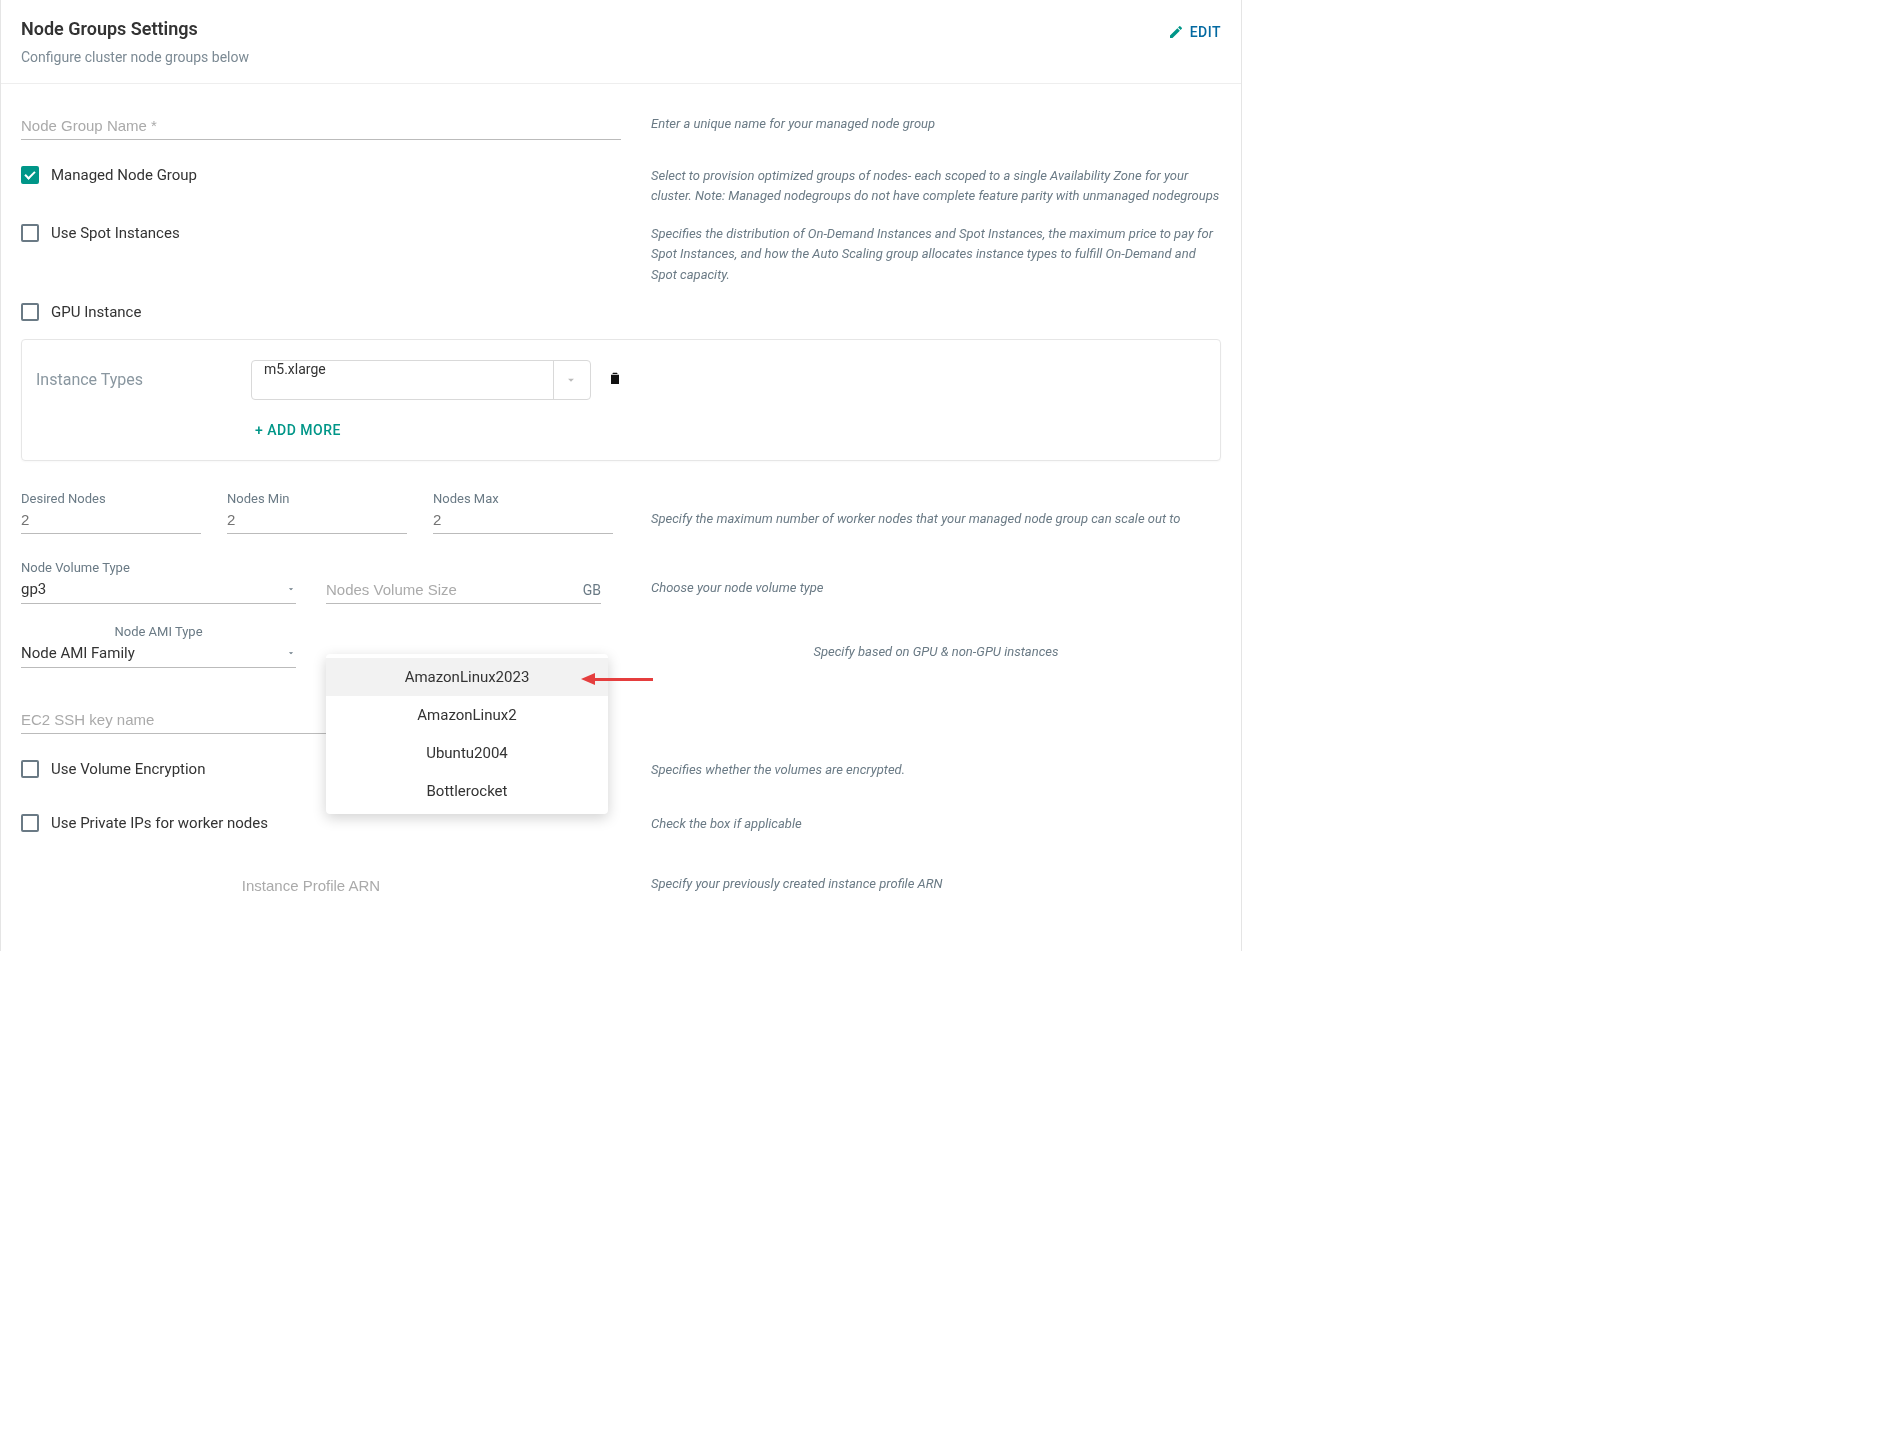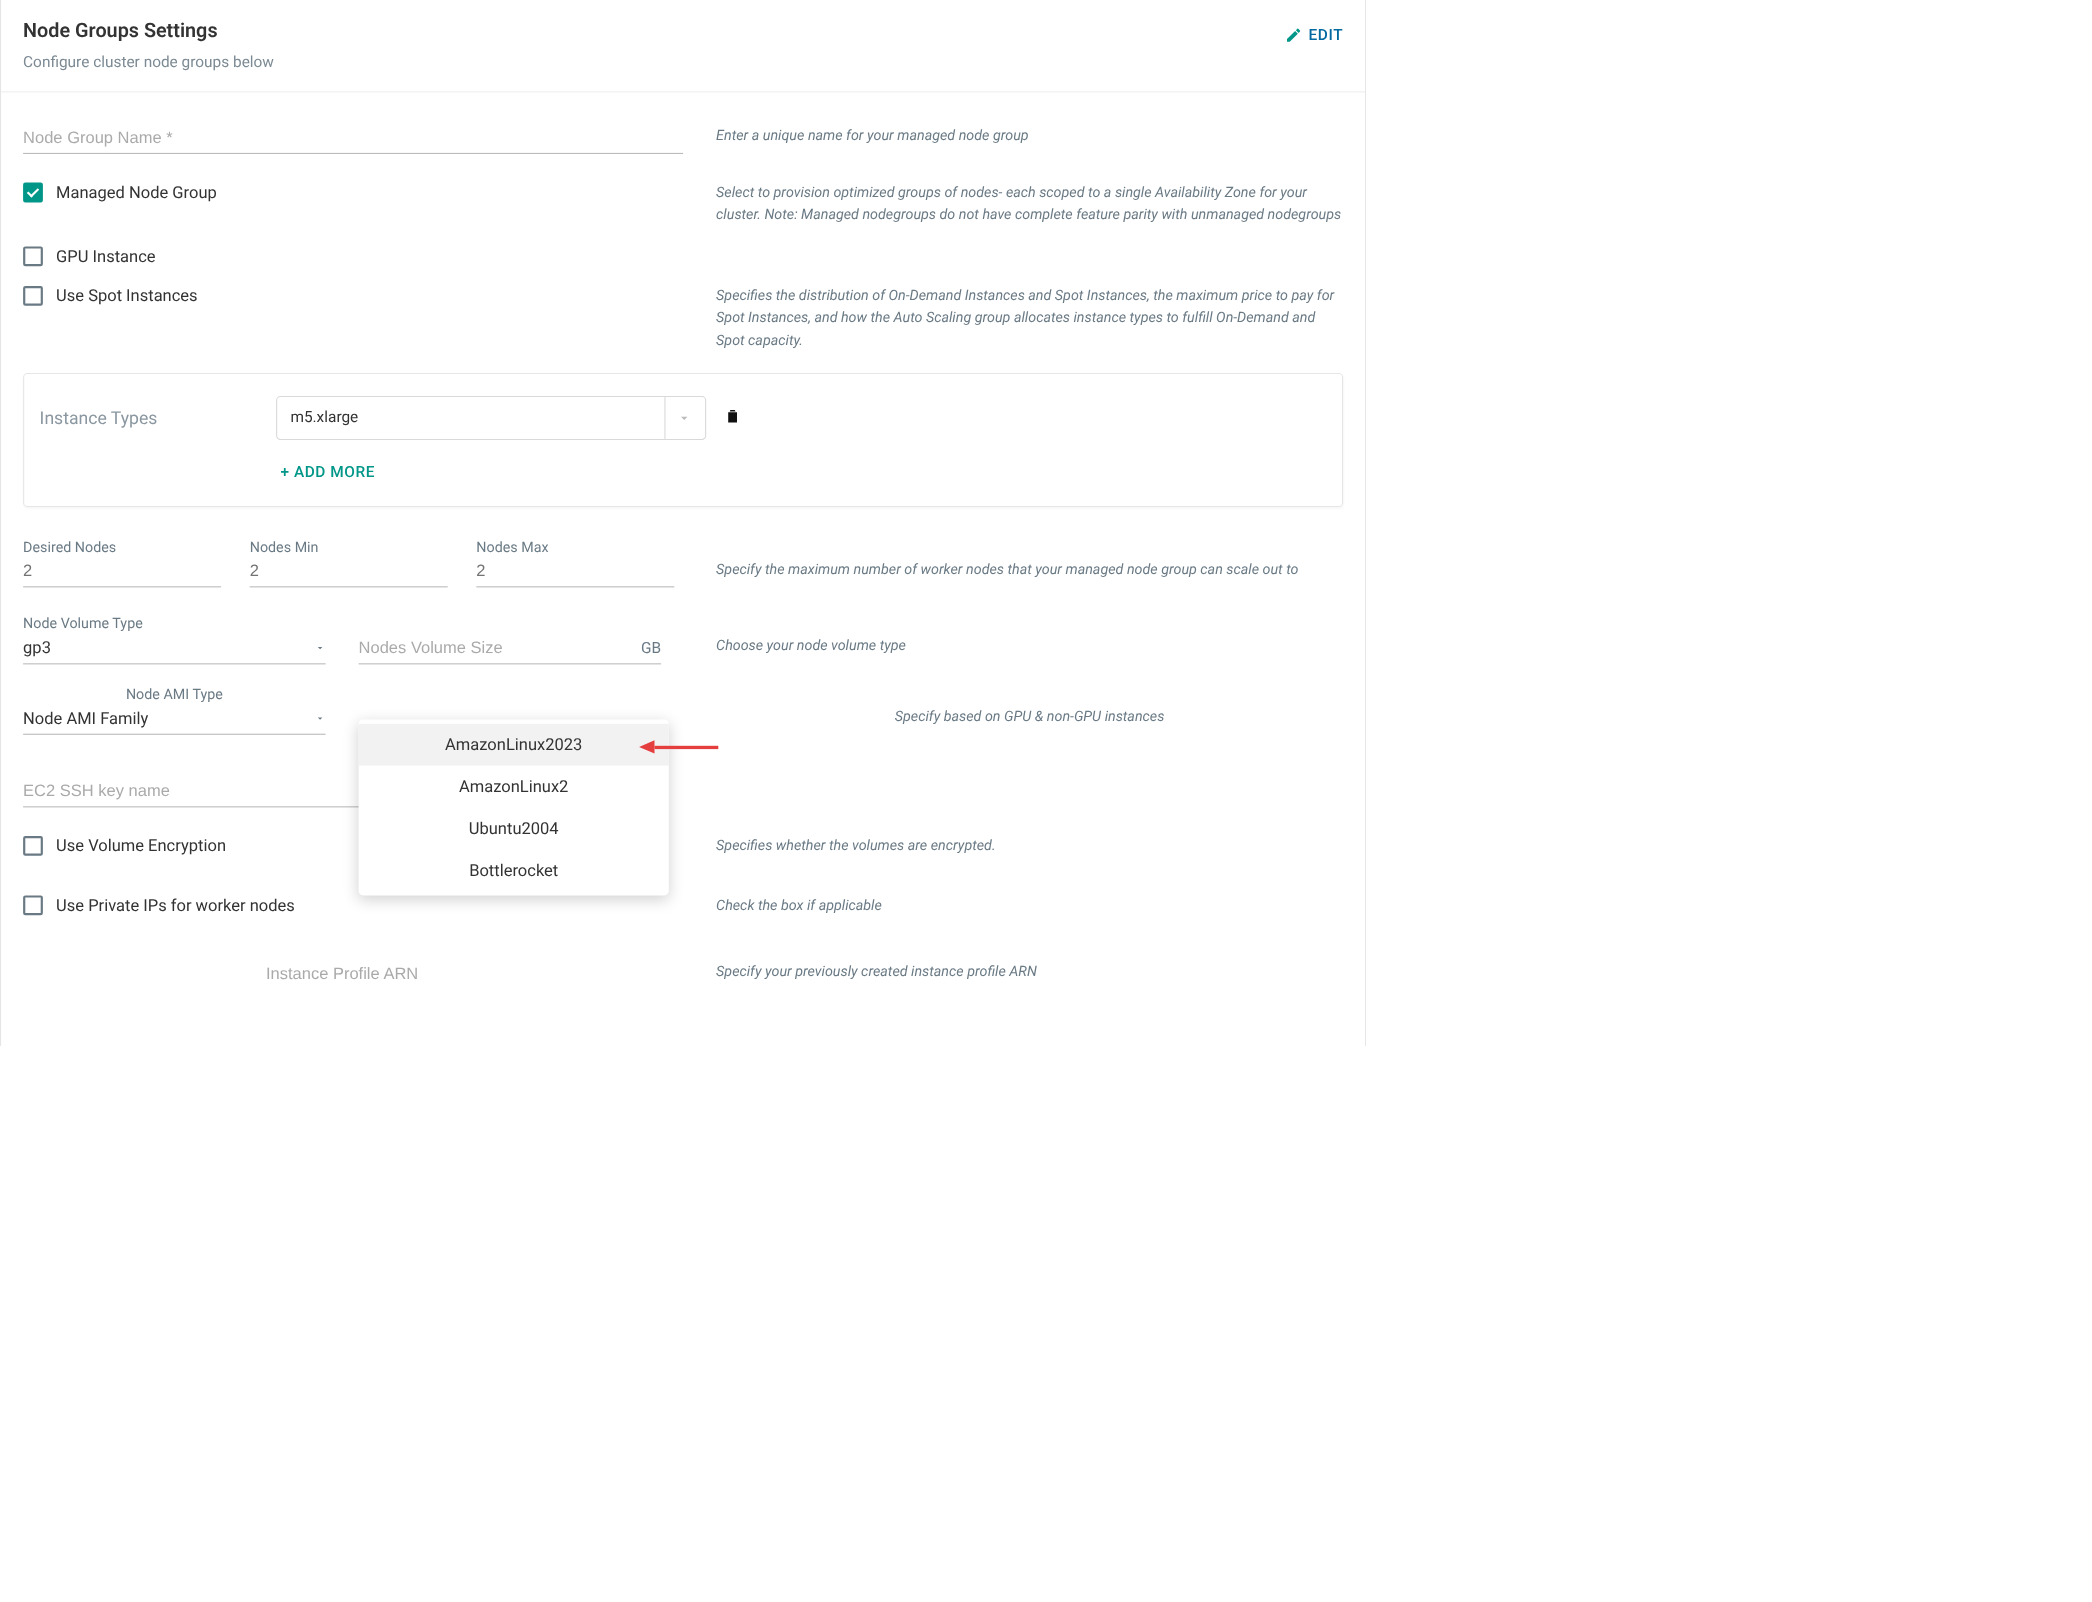--- a/index.html
+++ b/index.html
@@ -131,23 +131,22 @@
   }
   .instance-lbl {
     font-size: 16px;
     color: #8a97a0;
     width: 205px;
   }
   .select-wrap {
     border: 1px solid #d9d9d9;
     border-radius: 4px;
     display: flex;
-    align-items: center;
     justify-content: space-between;
-    width: 391px;
+    width: 340px;
     height: 40px;
     padding: 0 12px;
     gap: 30px;
   }
   .select-val {
     font-size: 14px;
     color: #333;
   }
   .select-arrow {
     border-left: 1px solid #d9d9d9;
@@ -281,34 +280,34 @@
           <span class="cb-label">Managed Node Group</span>
         </div>
       </div>
       <div class="right-col">Select to provision optimized groups of nodes- each scoped to a single Availability Zone for your cluster. Note: Managed nodegroups do not have complete feature parity with unmanaged nodegroups</div>
     </div>
 
     <div class="row tight-row">
       <div class="left-col">
         <div class="cb-row">
           <span class="cb"></span>
-          <span class="cb-label">GPU Instance</span>
-        </div>
-      </div>
-      <div class="right-col"></div>
+          <span class="cb-label">Use Spot Instances</span>
+        </div>
+      </div>
+      <div class="right-col">Specifies the distribution of On-Demand Instances and Spot Instances, the maximum price to pay for Spot Instances, and how the Auto Scaling group allocates instance types to fulfill On-Demand and Spot capacity.</div>
     </div>
 
     <div class="row tight-row">
       <div class="left-col">
         <div class="cb-row">
           <span class="cb"></span>
-          <span class="cb-label">Use Spot Instances</span>
-        </div>
-      </div>
-      <div class="right-col">Specifies the distribution of On-Demand Instances and Spot Instances, the maximum price to pay for Spot Instances, and how the Auto Scaling group allocates instance types to fulfill On-Demand and Spot capacity.</div>
+          <span class="cb-label">GPU Instance</span>
+        </div>
+      </div>
+      <div class="right-col"></div>
     </div>
 
     <div class="instance-card">
       <div class="instance-inner">
         <span class="instance-lbl">Instance Types</span>
         <div class="select-wrap">
           <span class="select-val">m5.xlarge</span>
           <span class="select-arrow">
             <svg viewBox="0 0 24 24">
                 <path d="M7 10l5 5 5-5z"></path>

